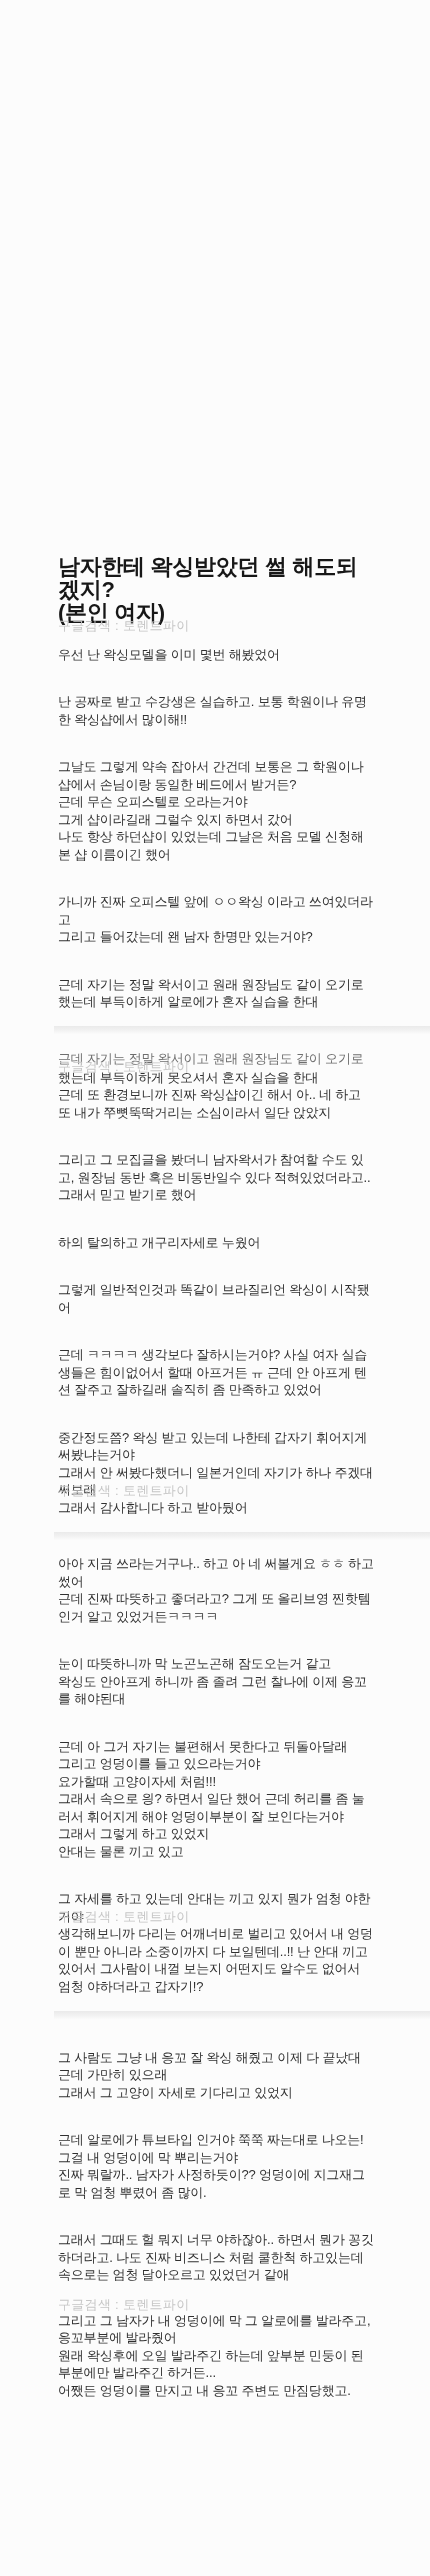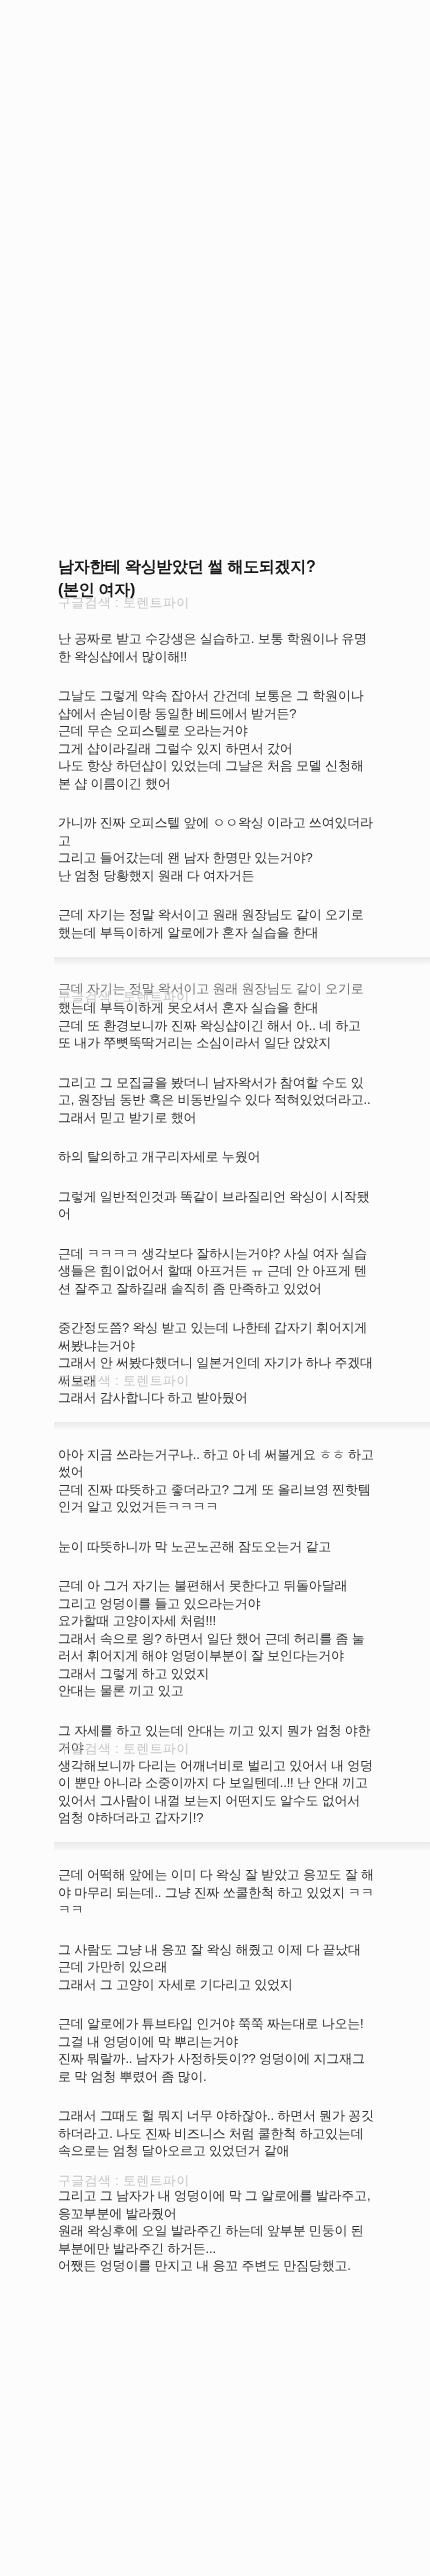--- a/index.html
+++ b/index.html
@@ -15,21 +15,21 @@
     overflow: hidden;
     font-family: "Liberation Sans", "DejaVu Sans", sans-serif;
   }
   .content {
     position: absolute;
     left: 58px;
     top: 555px;
     width: 317px;
   }
   .title {
-    font-size: 16px;
+    font-size: 22px;
     line-height: 23px;
     font-weight: 700;
     color: #171717;
     letter-spacing: -0.3px;
     word-break: break-all;
   }
   .wm {
     font-size: 13px;
     line-height: 11.3px;
     color: #c6c6c6;
@@ -51,21 +51,21 @@
     margin-bottom: -3.1px;
     position: relative;
     z-index: 2;
   }
   .wm-standalone {
     margin-top: 15.5px;
     margin-bottom: 1px;
   }
   .block { position: relative; }
   .g1 { margin-top: 15.5px; }
-  .g2 { margin-top: 22px; }
+  .g2 { margin-top: 30px; }
   .line {
     font-size: 13px;
     line-height: 17.5px;
     color: #303030;
     letter-spacing: -0.2px;
     word-break: break-all;
   }
   .ghost .line {
     color: #6e6e6e;
     filter: blur(0.3px);
@@ -84,34 +84,34 @@
 
 <div class="page">
   <div class="content">
     <div class="title">
       <div>남자한테 왁싱받았던 썰 해도되겠지?</div>
       <div>(본인 여자)</div>
     </div>
     <div class="wm wm-under-title">구글검색 : 토렌트파이</div>
     <div id="post-body">
         <div class="block">
+          <div class="line">우선 난 왁싱모델을 이미 몇번 해봤었어</div>
         </div>
         <div class="block g2">
           <div class="line">난 공짜로 받고 수강생은 실습하고. 보통 학원이나 유명한 왁싱샵에서 많이해!!</div>
         </div>
         <div class="block g2">
           <div class="line">그날도 그렇게 약속 잡아서 간건데 보통은 그 학원이나 샵에서 손님이랑 동일한 베드에서 받거든?</div>
           <div class="line">근데 무슨 오피스텔로 오라는거야</div>
           <div class="line">그게 샵이라길래 그럴수 있지 하면서 갔어</div>
           <div class="line">나도 항상 하던샵이 있었는데 그날은 처음 모델 신청해본 샵 이름이긴 했어</div>
         </div>
         <div class="block g2">
           <div class="line">가니까 진짜 오피스텔 앞에 ㅇㅇ왁싱 이라고 쓰여있더라고</div>
           <div class="line">그리고 들어갔는데 왠 남자 한명만 있는거야?</div>
-          <div class="line">난 엄청 당황했지 원래 다 여자거든</div>
         </div>
         <div class="block g2">
           <div class="line">근데 자기는 정말 왁서이고 원래 원장님도 같이 오기로 했는데 부득이하게 알로에가 혼자 실습을 한대</div>
         </div>
         <div class="seam g1"></div>
         <div class="block ghost g1">
           <div class="line">근데 자기는 정말 왁서이고 원래 원장님도 같이 오기로</div>
           <div class="wm wm-ghost">구글검색 : 토렌트파이</div>
         </div>
         <div class="block">
@@ -140,40 +140,38 @@
         <div class="block">
           <div class="line">그래서 감사합니다 하고 받아뒀어</div>
         </div>
         <div class="seam g1"></div>
         <div class="block g1">
           <div class="line">아아 지금 쓰라는거구나.. 하고 아 네 써볼게요 ㅎㅎ 하고 썼어</div>
           <div class="line">근데 진짜 따뜻하고 좋더라고? 그게 또 올리브영 찐핫템인거 알고 있었거든ㅋㅋㅋㅋ</div>
         </div>
         <div class="block g2">
           <div class="line">눈이 따뜻하니까 막 노곤노곤해 잠도오는거 같고</div>
+          <div class="line">왁싱도 안아프게 하니까 좀 졸려 그런 찰나에 이제 응꼬를 해야된대</div>
         </div>
         <div class="block g2">
           <div class="line">근데 아 그거 자기는 불편해서 못한다고 뒤돌아달래</div>
           <div class="line">그리고 엉덩이를 들고 있으라는거야</div>
           <div class="line">요가할때 고양이자세 처럼!!!</div>
           <div class="line">그래서 속으로 읭? 하면서 일단 했어 근데 허리를 좀 눌러서 휘어지게 해야 엉덩이부분이 잘 보인다는거야</div>
           <div class="line">그래서 그렇게 하고 있었지</div>
           <div class="line">안대는 물론 끼고 있고</div>
         </div>
         <div class="block g2">
           <div class="line">그 자세를 하고 있는데 안대는 끼고 있지 뭔가 엄청 야한 거야</div>
           <div class="wm wm-overlap">구글검색 : 토렌트파이</div>
         </div>
         <div class="block">
           <div class="line">생각해보니까 다리는 어깨너비로 벌리고 있어서 내 엉덩이 뿐만 아니라 소중이까지 다 보일텐데..!! 난 안대 끼고 있어서 그사람이 내껄 보는지 어떤지도 알수도 없어서 엄청 야하더라고 갑자기!?</div>
         </div>
         <div class="seam g1"></div>
-        <div class="block g1">
-          <div class="line">근데 어떡해 앞에는 이미 다 왁싱 잘 받았고 응꼬도 잘 해야 마무리 되는데.. 그냥 진짜 쏘쿨한척 하고 있었지 ㅋㅋㅋㅋ</div>
-        </div>
         <div class="block g2">
           <div class="line">그 사람도 그냥 내 응꼬 잘 왁싱 해줬고 이제 다 끝났대</div>
           <div class="line">근데 가만히 있으래</div>
           <div class="line">그래서 그 고양이 자세로 기다리고 있었지</div>
         </div>
         <div class="block g2">
           <div class="line">근데 알로에가 튜브타입 인거야 쭉쭉 짜는대로 나오는!</div>
           <div class="line">그걸 내 엉덩이에 막 뿌리는거야</div>
           <div class="line">진짜 뭐랄까.. 남자가 사정하듯이?? 엉덩이에 지그재그로 막 엄청 뿌렸어 좀 많이.</div>
         </div>

